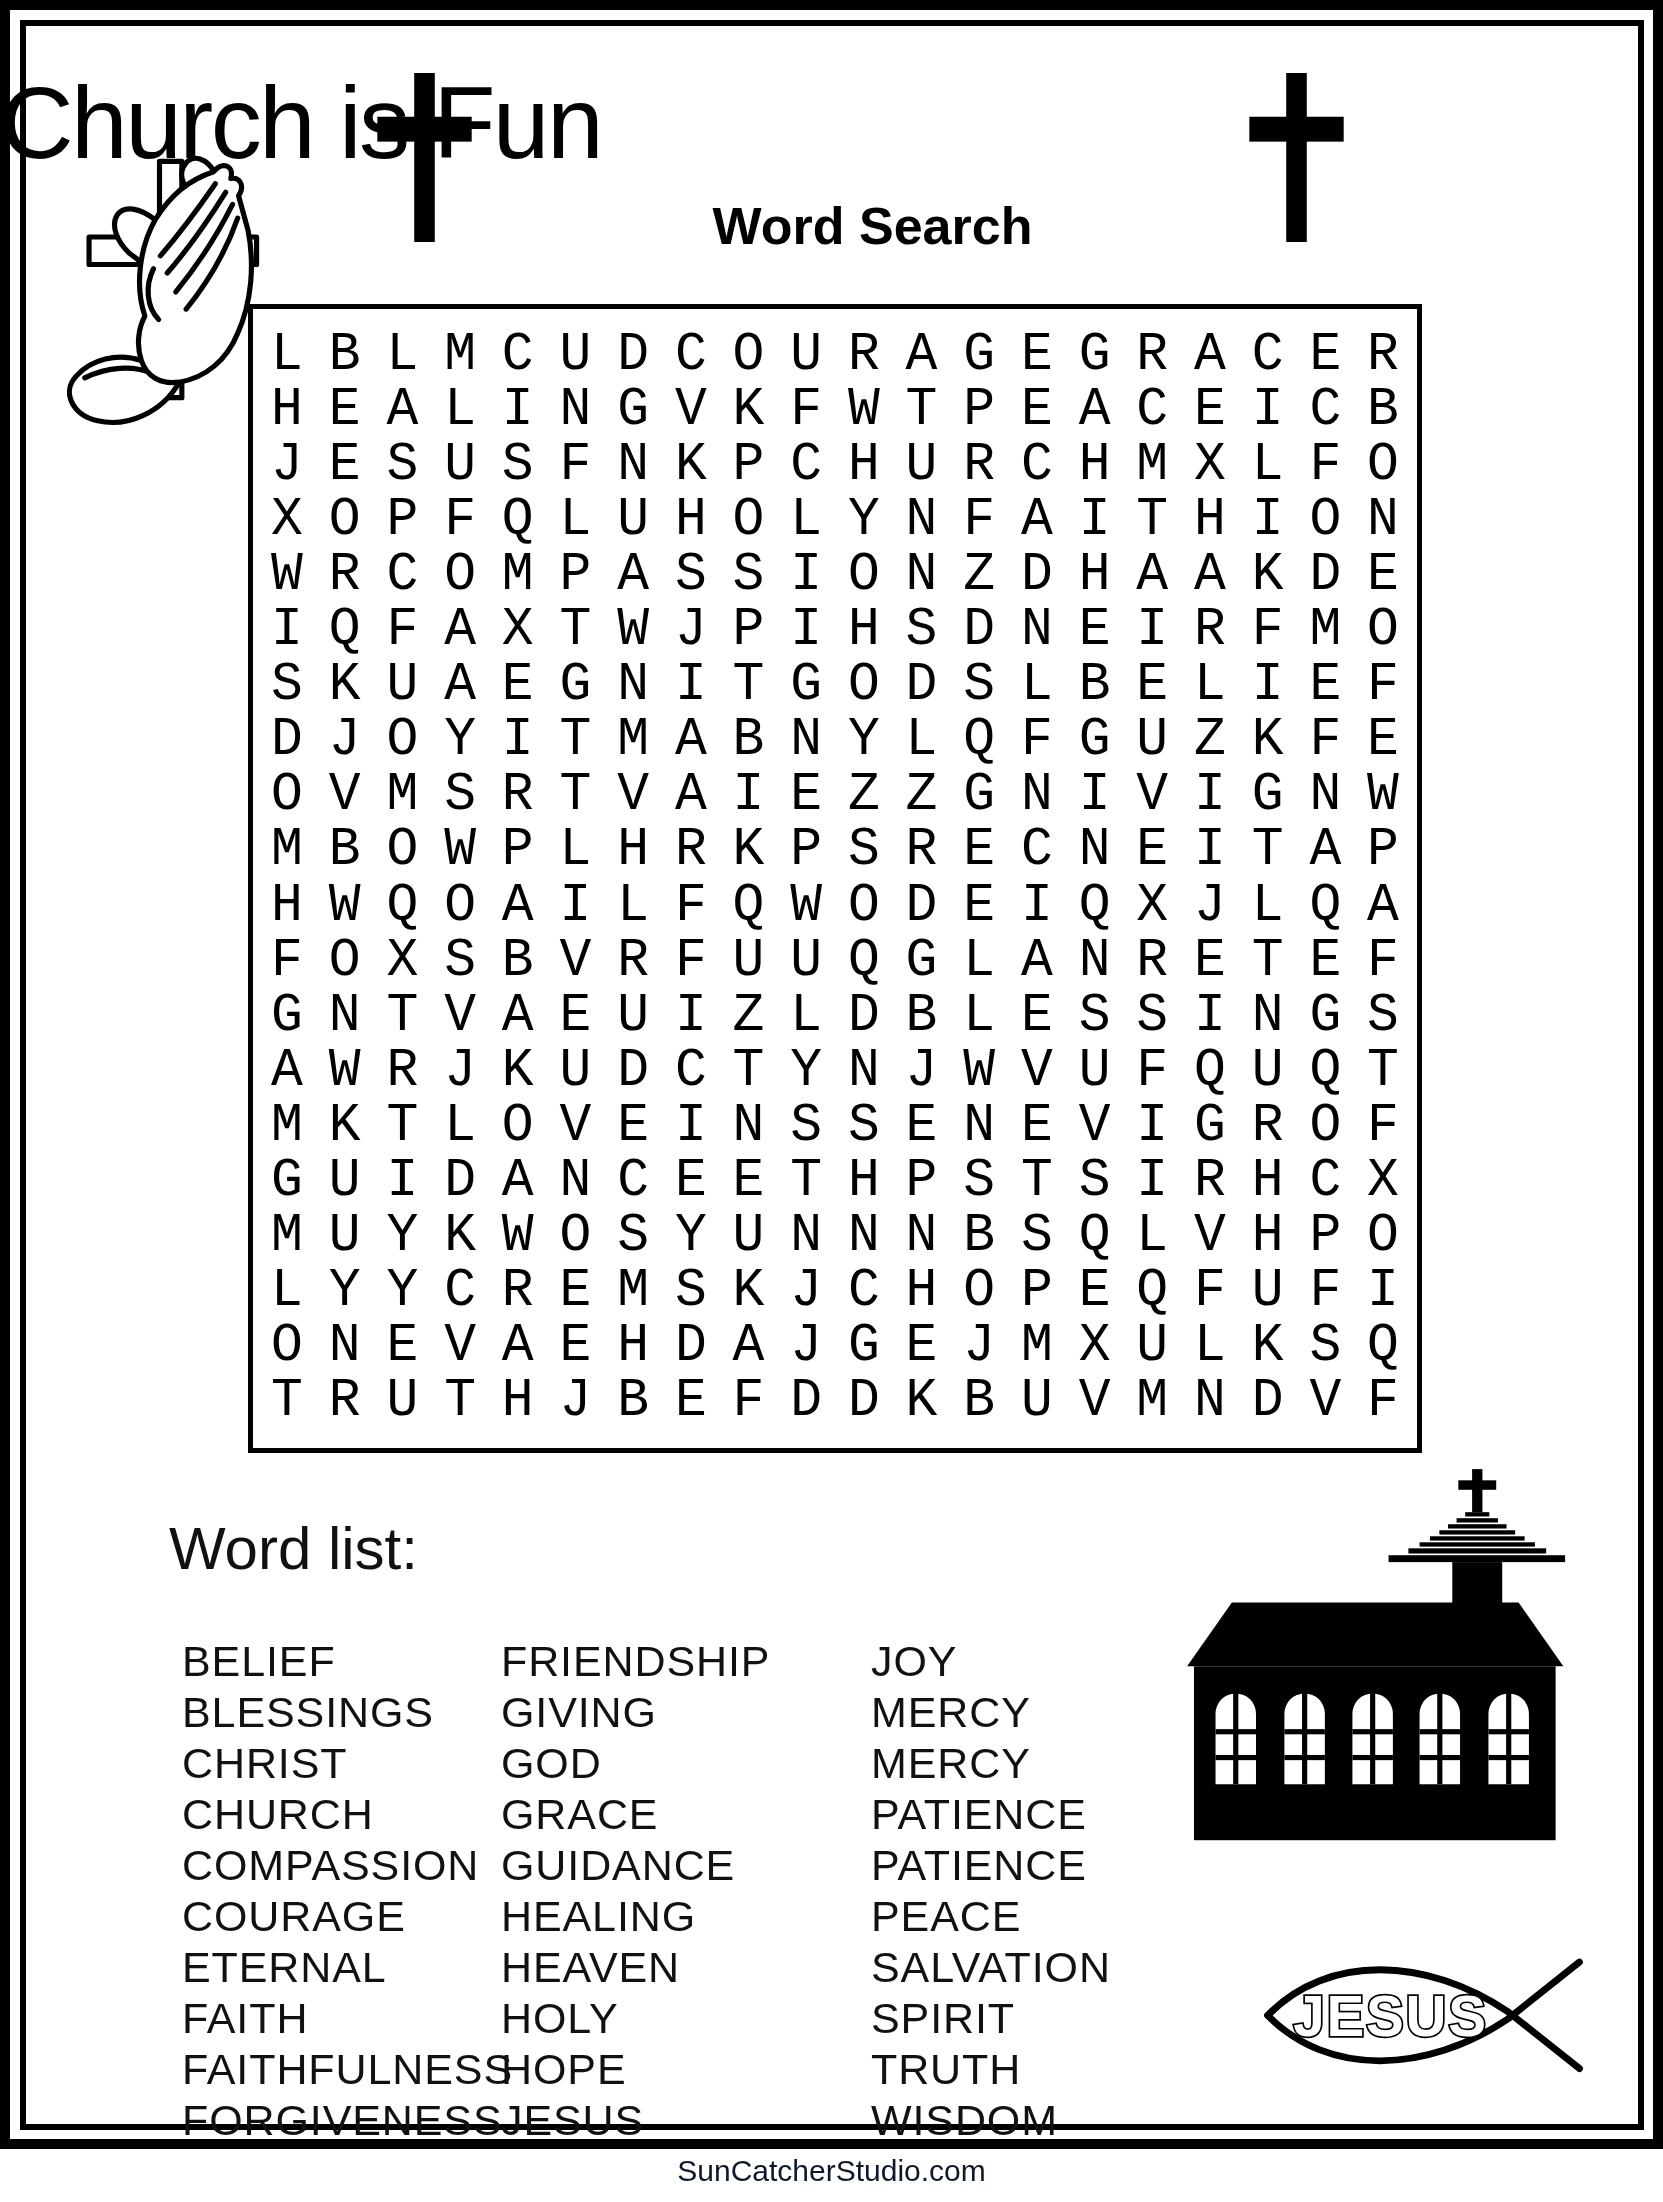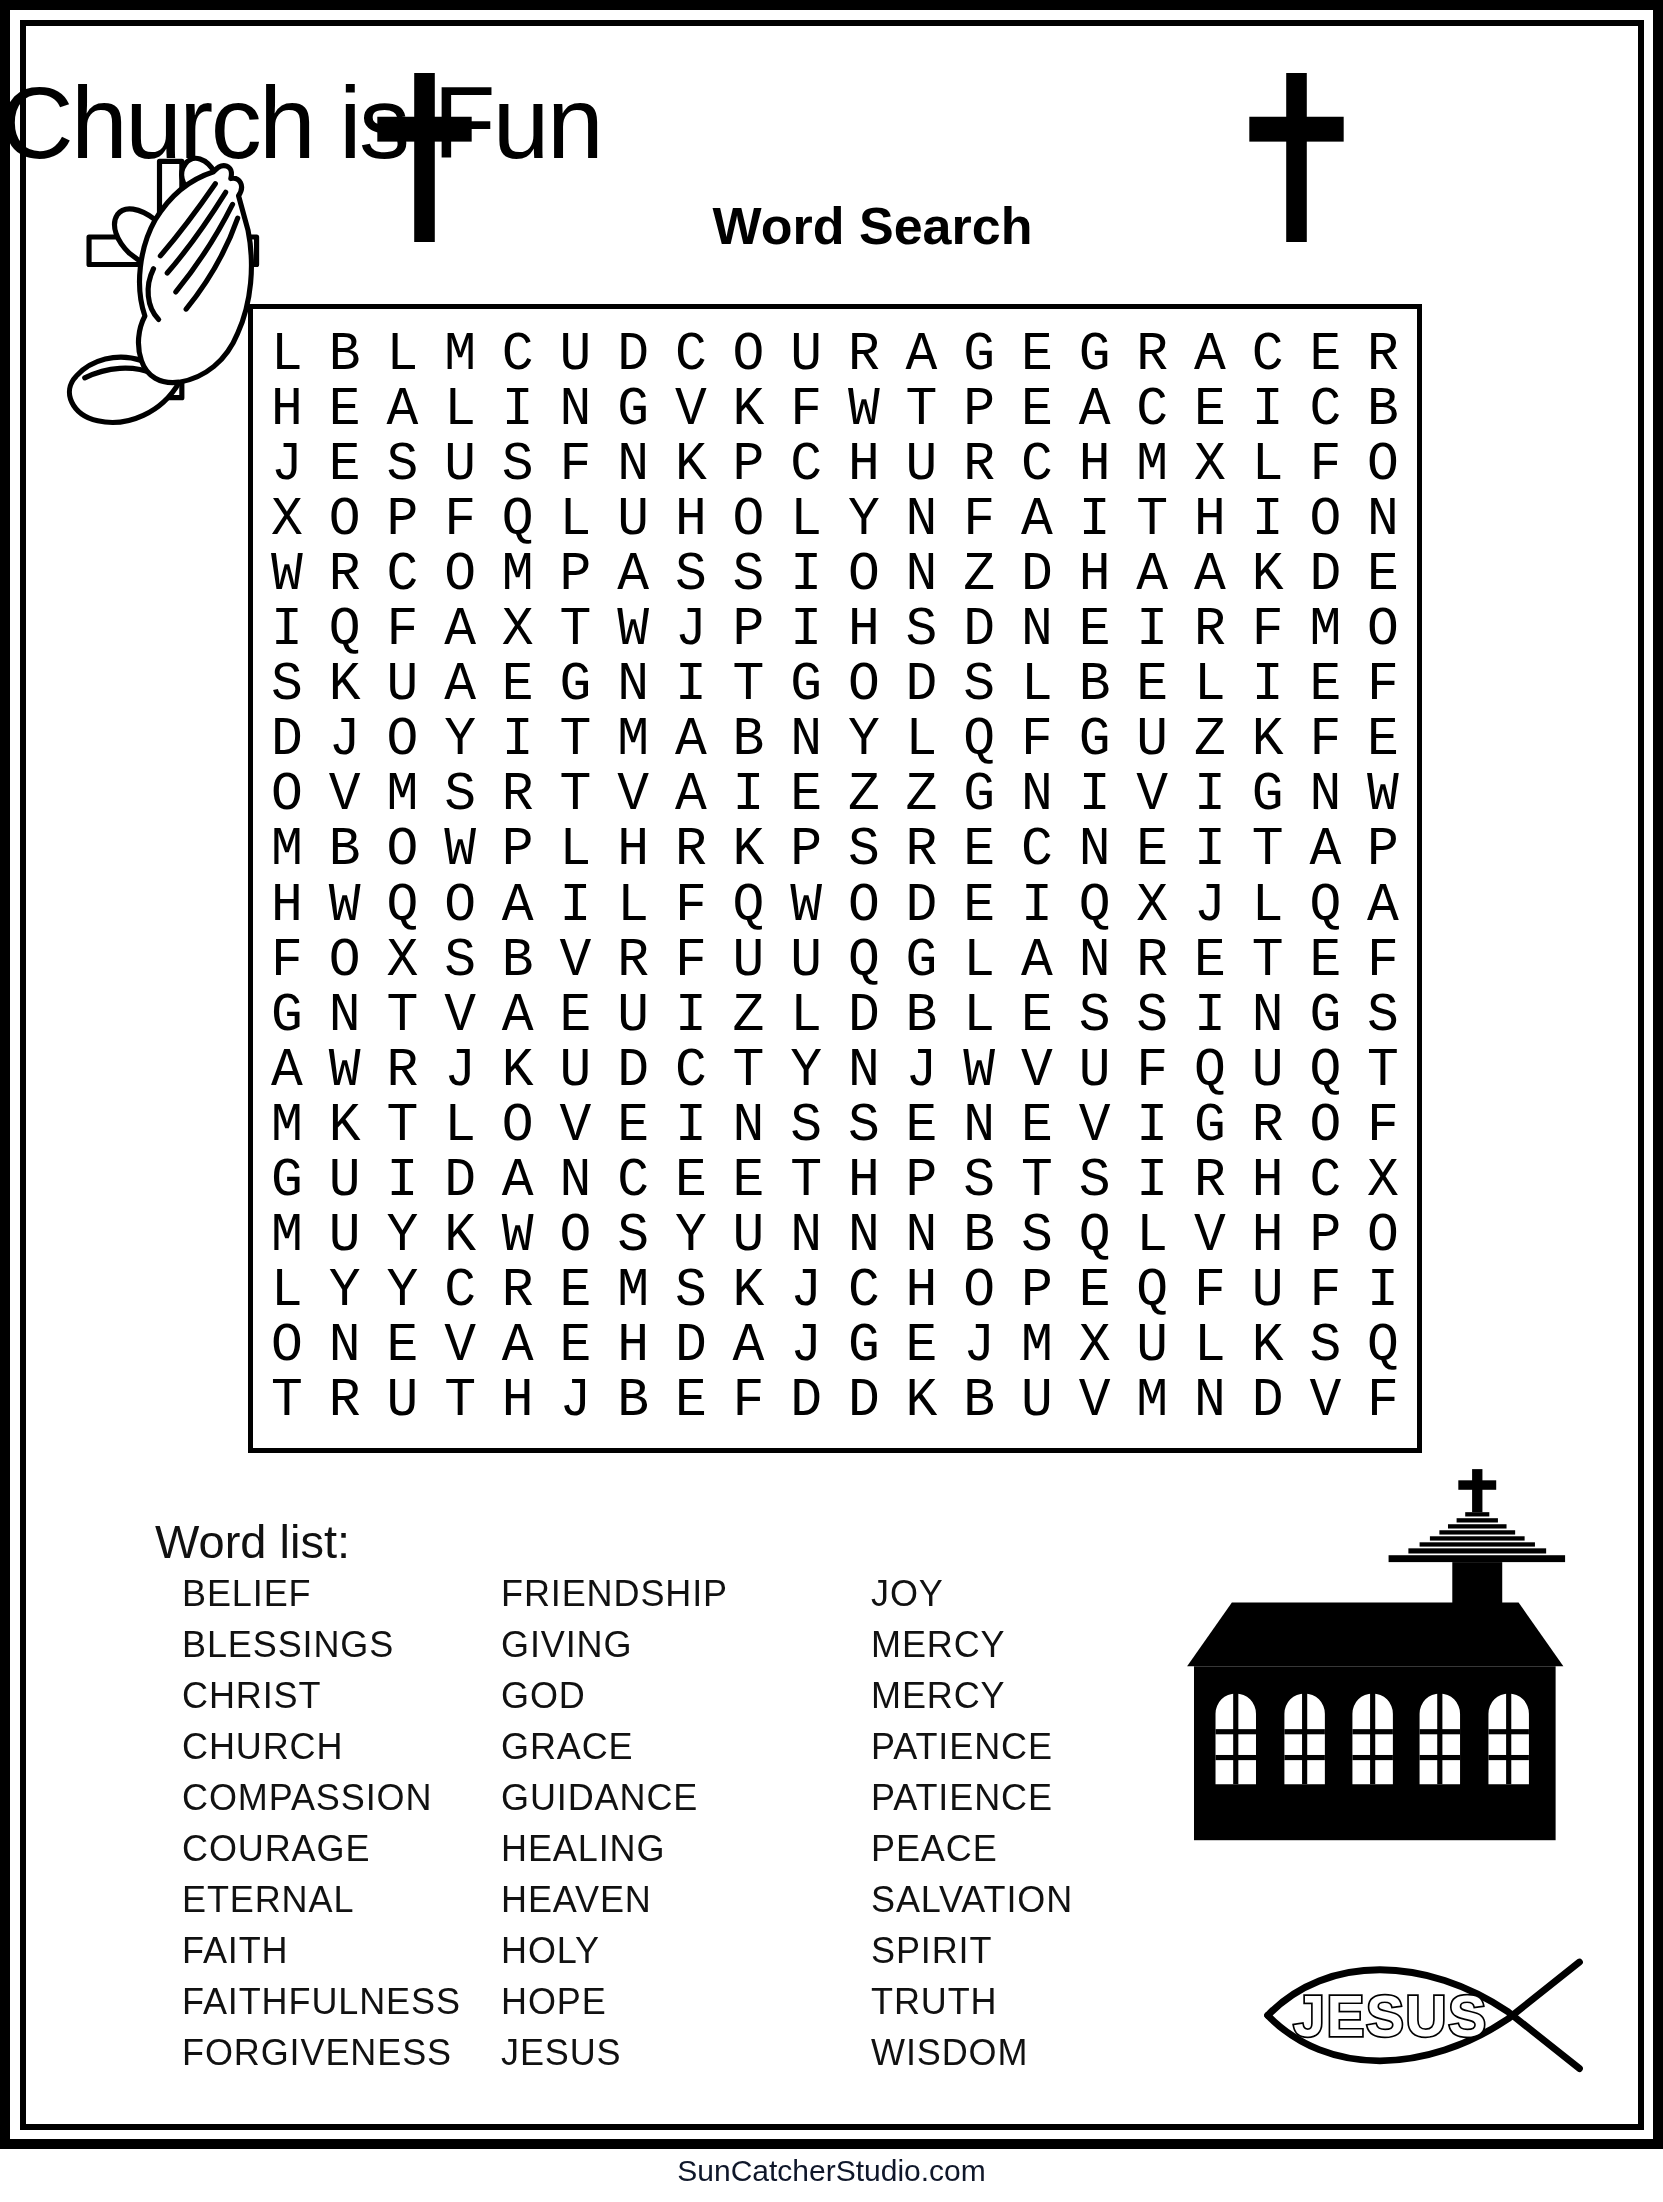--- a/index.html
+++ b/index.html
@@ -36,22 +36,22 @@
     border:5.2px solid #000; background:#fff;
     display:grid; grid-template-columns:repeat(20,1fr); grid-template-rows:repeat(20,1fr);
     padding:19px 5.2px;
   }
   .cell {
     display:flex; align-items:center; justify-content:center;
     font-family:"Liberation Mono","DejaVu Sans Mono", monospace;
     font-size:53px; line-height:1; color:#000;
   }
   
-  .wl-label { position:absolute; left:155px; top:1514px; font-size:47px; color:#111; }
-  .wl-col   { position:absolute; top:1568px; font-size:36px; letter-spacing:0.9px; color:#111; }
+  .wl-label { position:absolute; left:169px; top:1514px; font-size:60px; color:#111; }
+  .wl-col   { position:absolute; top:1636px; font-size:43px; letter-spacing:0.9px; color:#111; }
   .wl-col .word { height:51px; line-height:51px; white-space:nowrap; }
   .wl-col-1 { left:182px; }
   .wl-col-2 { left:501px; }
   .wl-col-3 { left:871px; }
   
   .church { position:absolute; left:1163px; top:1457px; width:415px; height:385px; }
   .fish   { position:absolute; left:1246px; top:1938px; width:344px; height:146px; }
   
   .footer {
     position:absolute; top:2154px; left:0; width:100%; height:48px;

